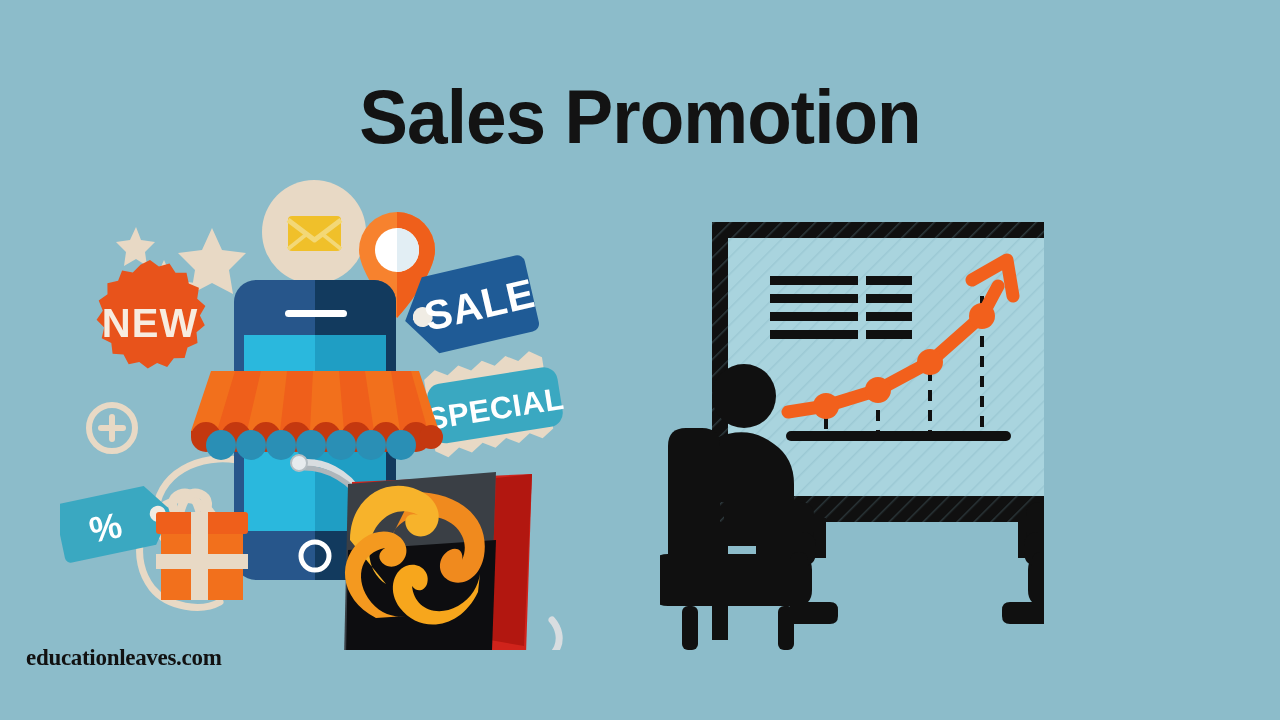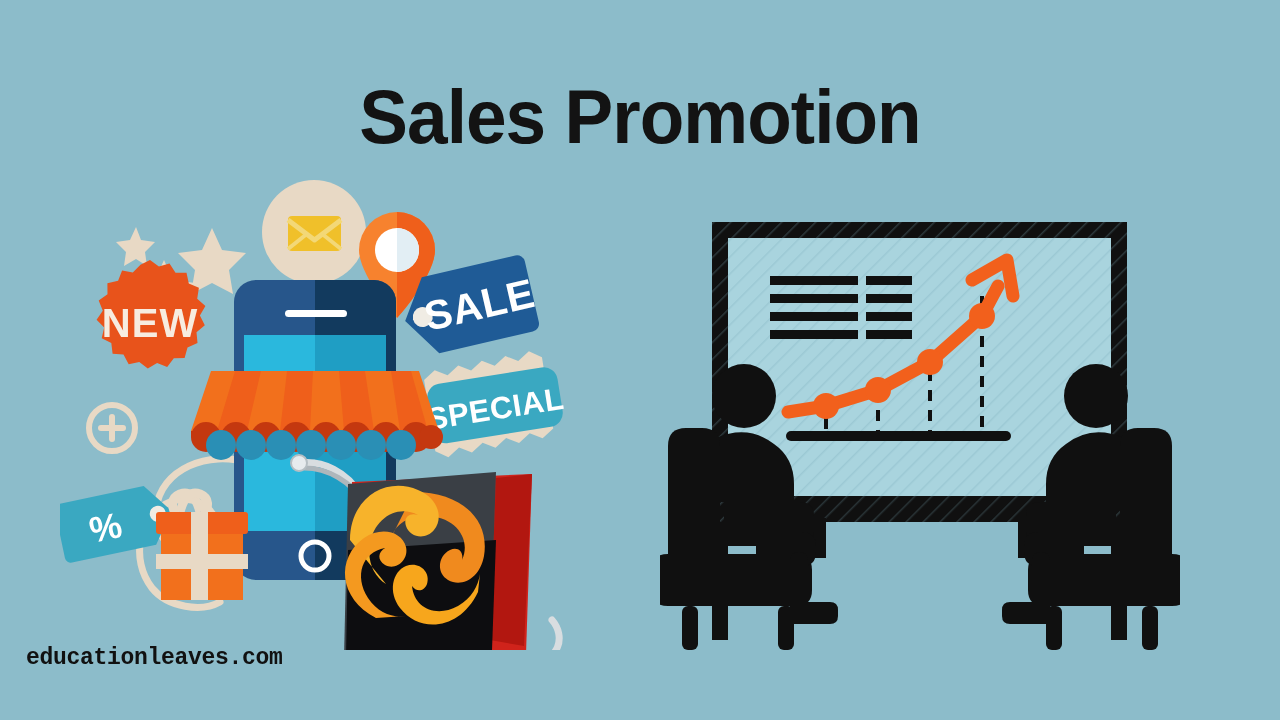--- a/index.html
+++ b/index.html
@@ -3,21 +3,21 @@
 <meta charset="utf-8">
 <title>Sales Promotion</title>
 <style>
   html, body {
     margin: 0;
     padding: 0;
     background: #8cbcca;
   }
   #slide {
     position: relative;
-    width: 1280px;
+    width: 1044px;
     height: 720px;
     background: #8cbcca;
     overflow: hidden;
     font-family: "Liberation Sans", sans-serif;
   }
   #slide-title {
     position: absolute;
     left: 0;
     top: 28px;
     width: 1280px;
@@ -27,21 +27,21 @@
     font-size: 76px;
     line-height: 1.0;
     letter-spacing: -1px;
     color: #131313;
     transform: scaleX(0.96);
   }
   #watermark {
     position: absolute;
     left: 26px;
     top: 645px;
-    font-family: Liberation Mono, monospace;
+    font-family: Liberation Serif, serif;
     font-weight: bold;
     font-size: 23px;
     color: #111111;
     letter-spacing: -0.3px;
   }
   .art { position: absolute; }
   #left-art  { left: 60px;  top: 150px; width: 520px; height: 500px; }
   #right-art { left: 660px; top: 190px; width: 520px; height: 470px; }
 </style>
 </head>

